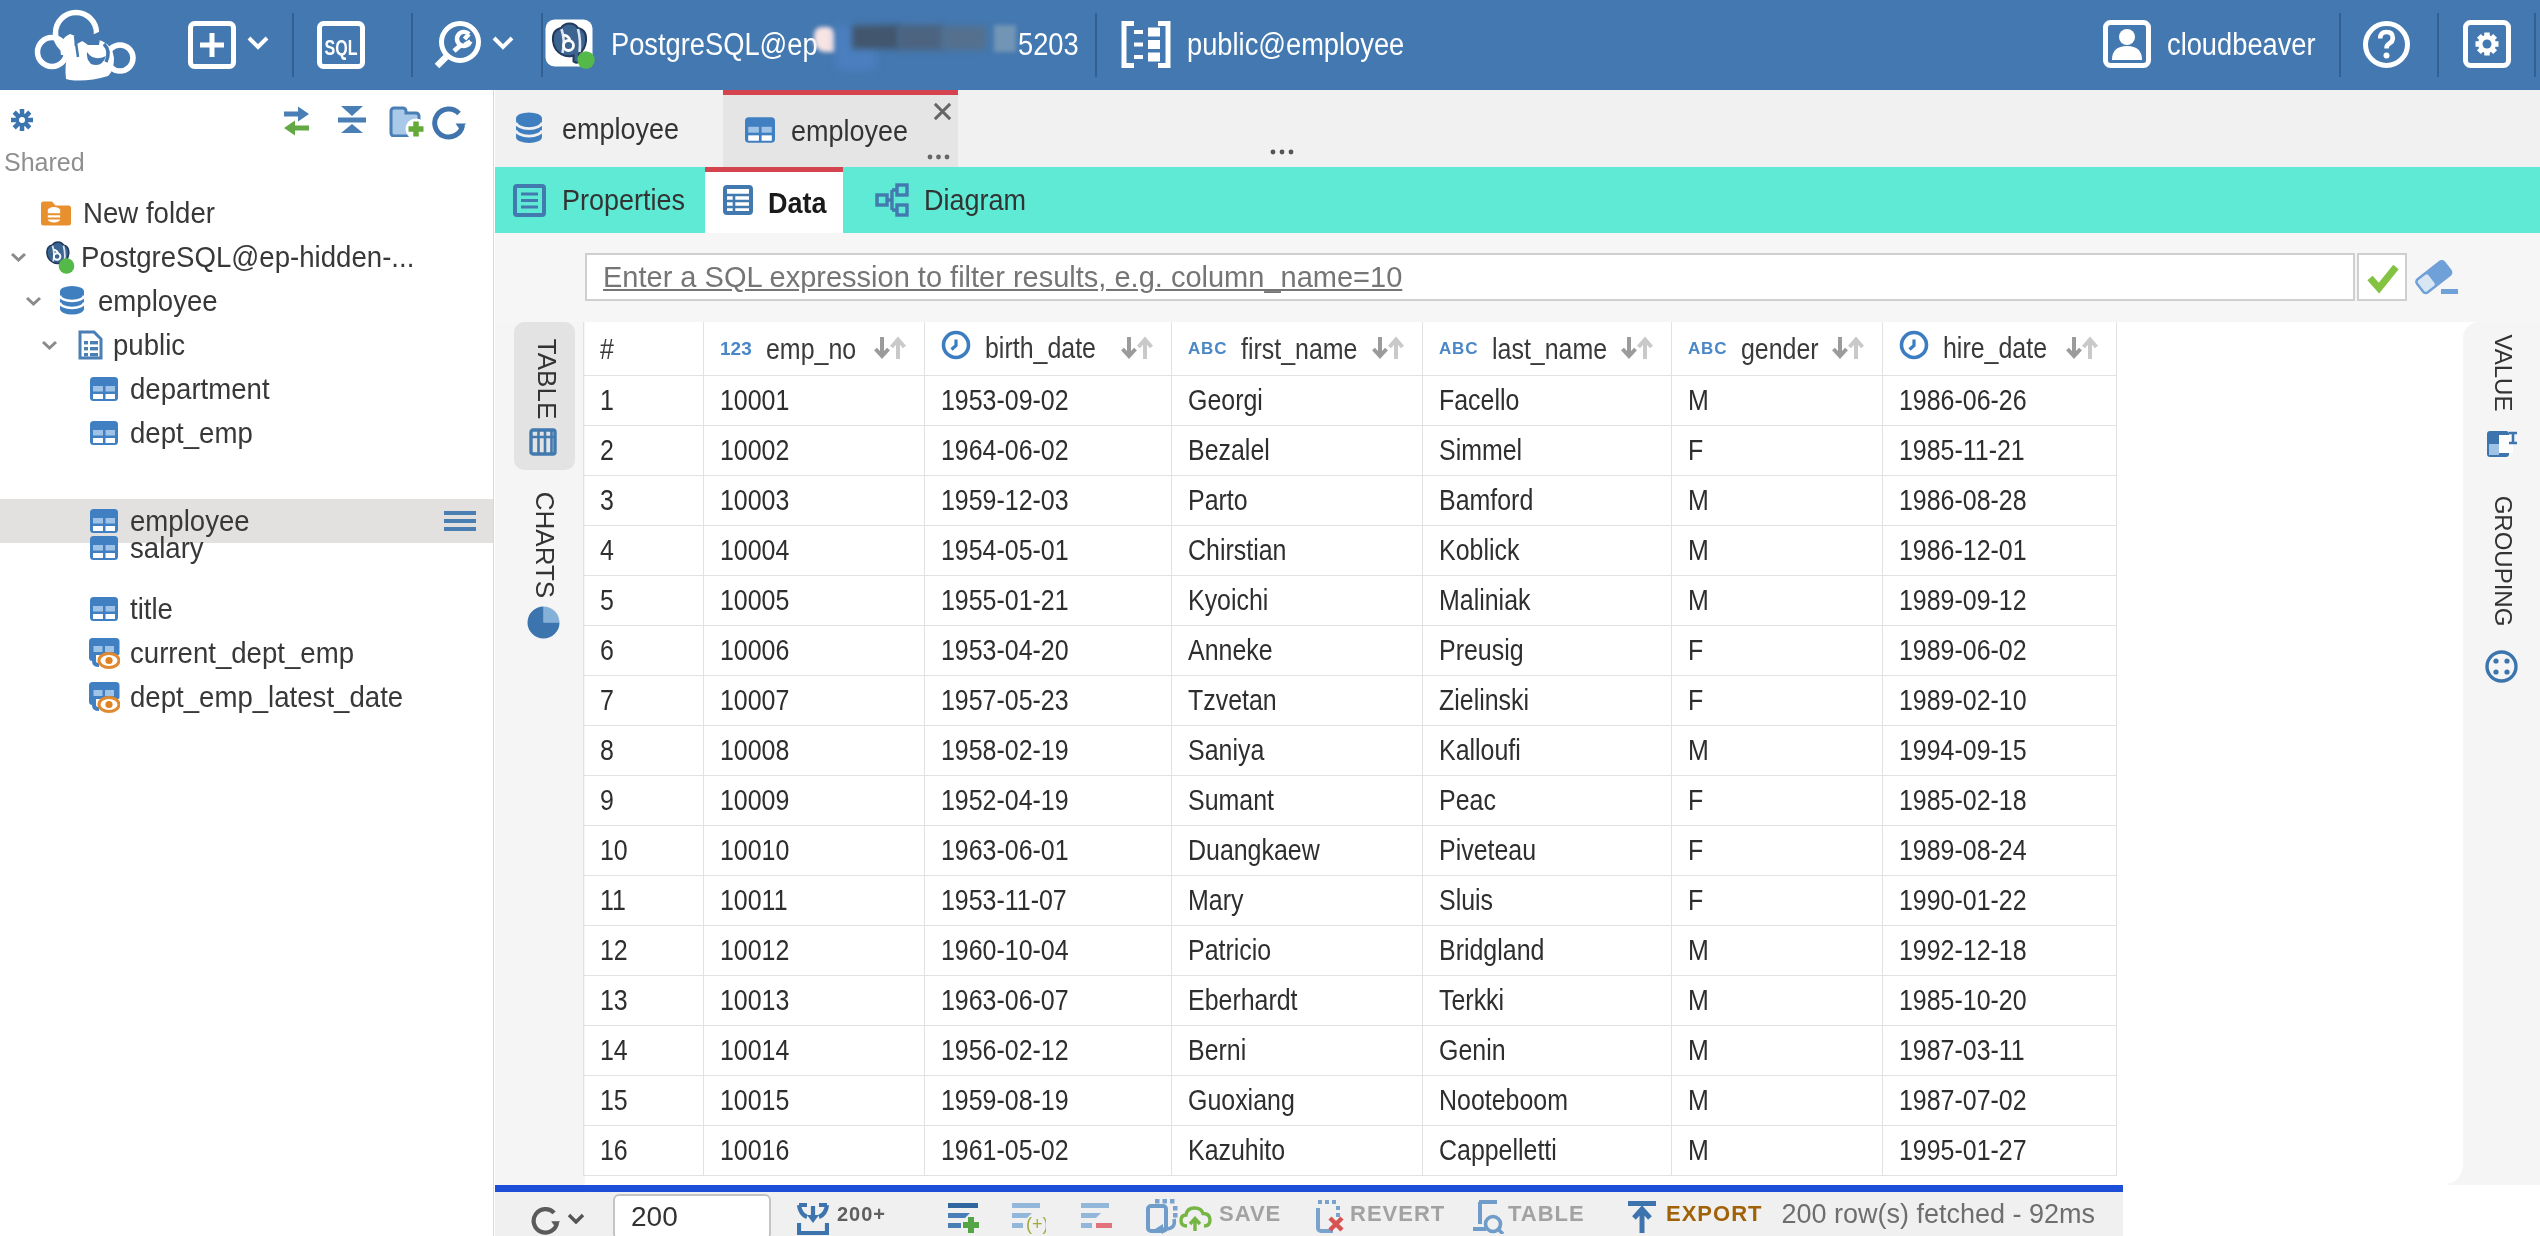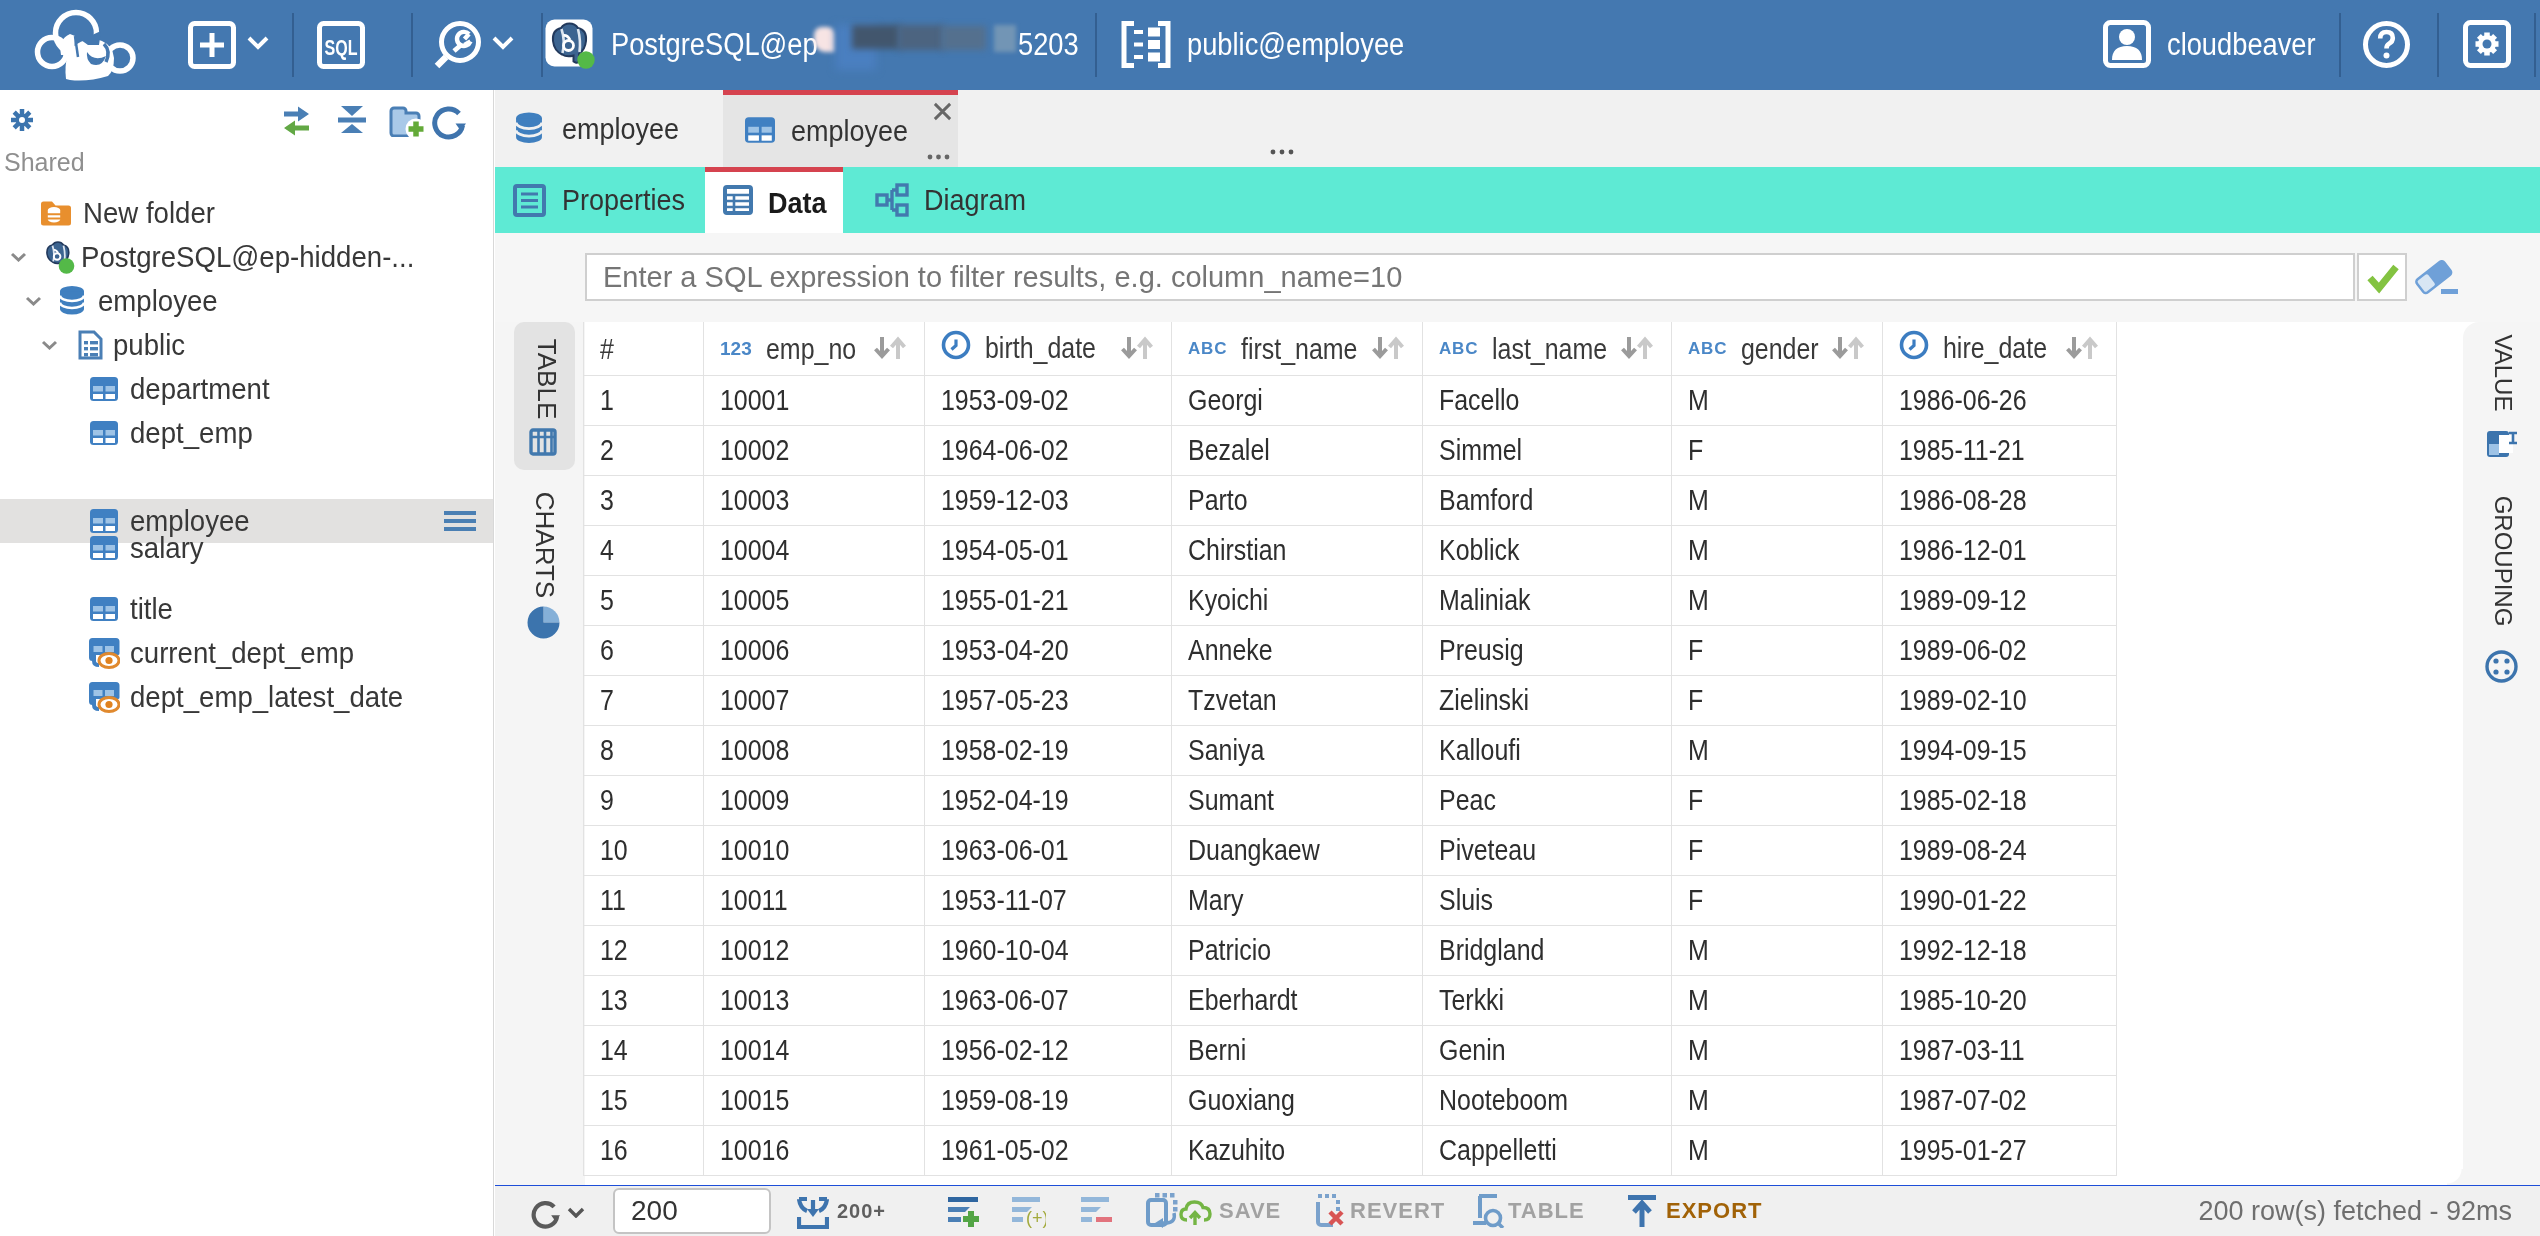--- a/index.html
+++ b/index.html
@@ -18,21 +18,21 @@
 .treerow .lbl { position:absolute; font-size:30px; color:#383838; top:50%; transform:translateY(-50%) scaleX(0.92); transform-origin:0 50%; white-space:nowrap; }
 .chev { position:absolute; top:50%; transform:translateY(-50%); }
 
 
 #main { position:absolute; left:495px; top:90px; width:2045px; height:1146px; background:#fff; }
 #tabs1 { position:absolute; left:0; top:0; width:2045px; height:77px; background:#f1f1f1; }
 .tab1 { position:absolute; top:0; height:77px; }
 #tabs2 { position:absolute; left:0; top:77px; width:2045px; height:74px; background:#5eead4; }
 #filterbar { position:absolute; left:0; top:143px; width:2045px; height:89px; background:#f6f6f6; }
 #content { position:absolute; left:0; top:232px; width:2045px; height:863px; background:#fff; }
-#bottombar { position:absolute; left:0; top:1095px; width:2045px; height:51px; background:#f0f0f0; border-top:1px solid #1d4ed8; }
+#bottombar { position:absolute; left:0; top:1095px; width:1628px; height:51px; background:#f0f0f0; border-top:7px solid #1d4ed8; }
 
 .vtext { position:absolute; font-size:26px; color:#333; white-space:nowrap; transform:translate(-50%,-50%) rotate(90deg); }
 
 
 #grid { position:absolute; left:88px; top:0; border-collapse:collapse; table-layout:fixed; }
 #grid th, #grid td { border:1px solid #e2e2e2; font-weight:normal; text-align:left; padding:0 0 0 16px; font-size:29px; color:#2e2e2e; white-space:nowrap; }
 #grid td div { transform:scaleX(0.86); transform-origin:0 50%; }
 .htxt { transform:scaleX(0.86); transform-origin:0 50%; }
 .ttext { transform:scaleX(0.88); transform-origin:0 50%; }
 #grid th { height:53px; color:#3a3a3a; padding-left:16px; position:relative; }
@@ -370,21 +370,21 @@
           <rect x="22" y="2" width="10" height="10"></rect>
           <rect x="22" y="22" width="10" height="10"></rect>
           <path d="M12,17 h5 M17,7 h5 M17,27 h5 M17,7 v20"></path>
         </g>
       </svg>
       <div class="abs" style="left:81px;top:0;height:66px;line-height:66px;font-size:30px;color:#333;transform:scaleX(0.9);transform-origin:0 50%">Diagram</div>
     </div>
   </div>
   <div id="filterbar">
     <div class="abs" style="left:90px;top:20px;width:1770px;height:48px;background:#fff;border:2px solid #cfcfcf;"></div>
-    <div class="abs" style="left:108px;top:20px;height:48px;line-height:48px;font-size:29px;color:#757575;">Enter a SQL expression to filter results, e.g. column_name=10</div>
+    <div class="abs" style="left:108px;top:20px;height:48px;line-height:48px;font-size:29px;color:#757575;text-decoration:underline;">Enter a SQL expression to filter results, e.g. column_name=10</div>
     <div class="abs" style="left:1862px;top:20px;width:50px;height:48px;background:#fff;border:2px solid #cfcfcf;">
       <svg style="position:absolute;left:7px;top:7px" width="34" height="32" viewBox="0 0 34 32">
         <path d="M4,16 L13,26 L30,5" fill="none" stroke="#83c341" stroke-width="7"></path>
       </svg>
     </div>
     <svg class="abs" style="left:1919px;top:22px" width="46" height="44" viewBox="0 0 46 44">
       <g transform="rotate(-38 20 20)">
         <rect x="0" y="12" width="37" height="19" rx="4.5" fill="#6fa0d8"></rect>
         <rect x="2.5" y="14.5" width="13" height="14" rx="2" fill="#d8e6f4"></rect>
       </g>

